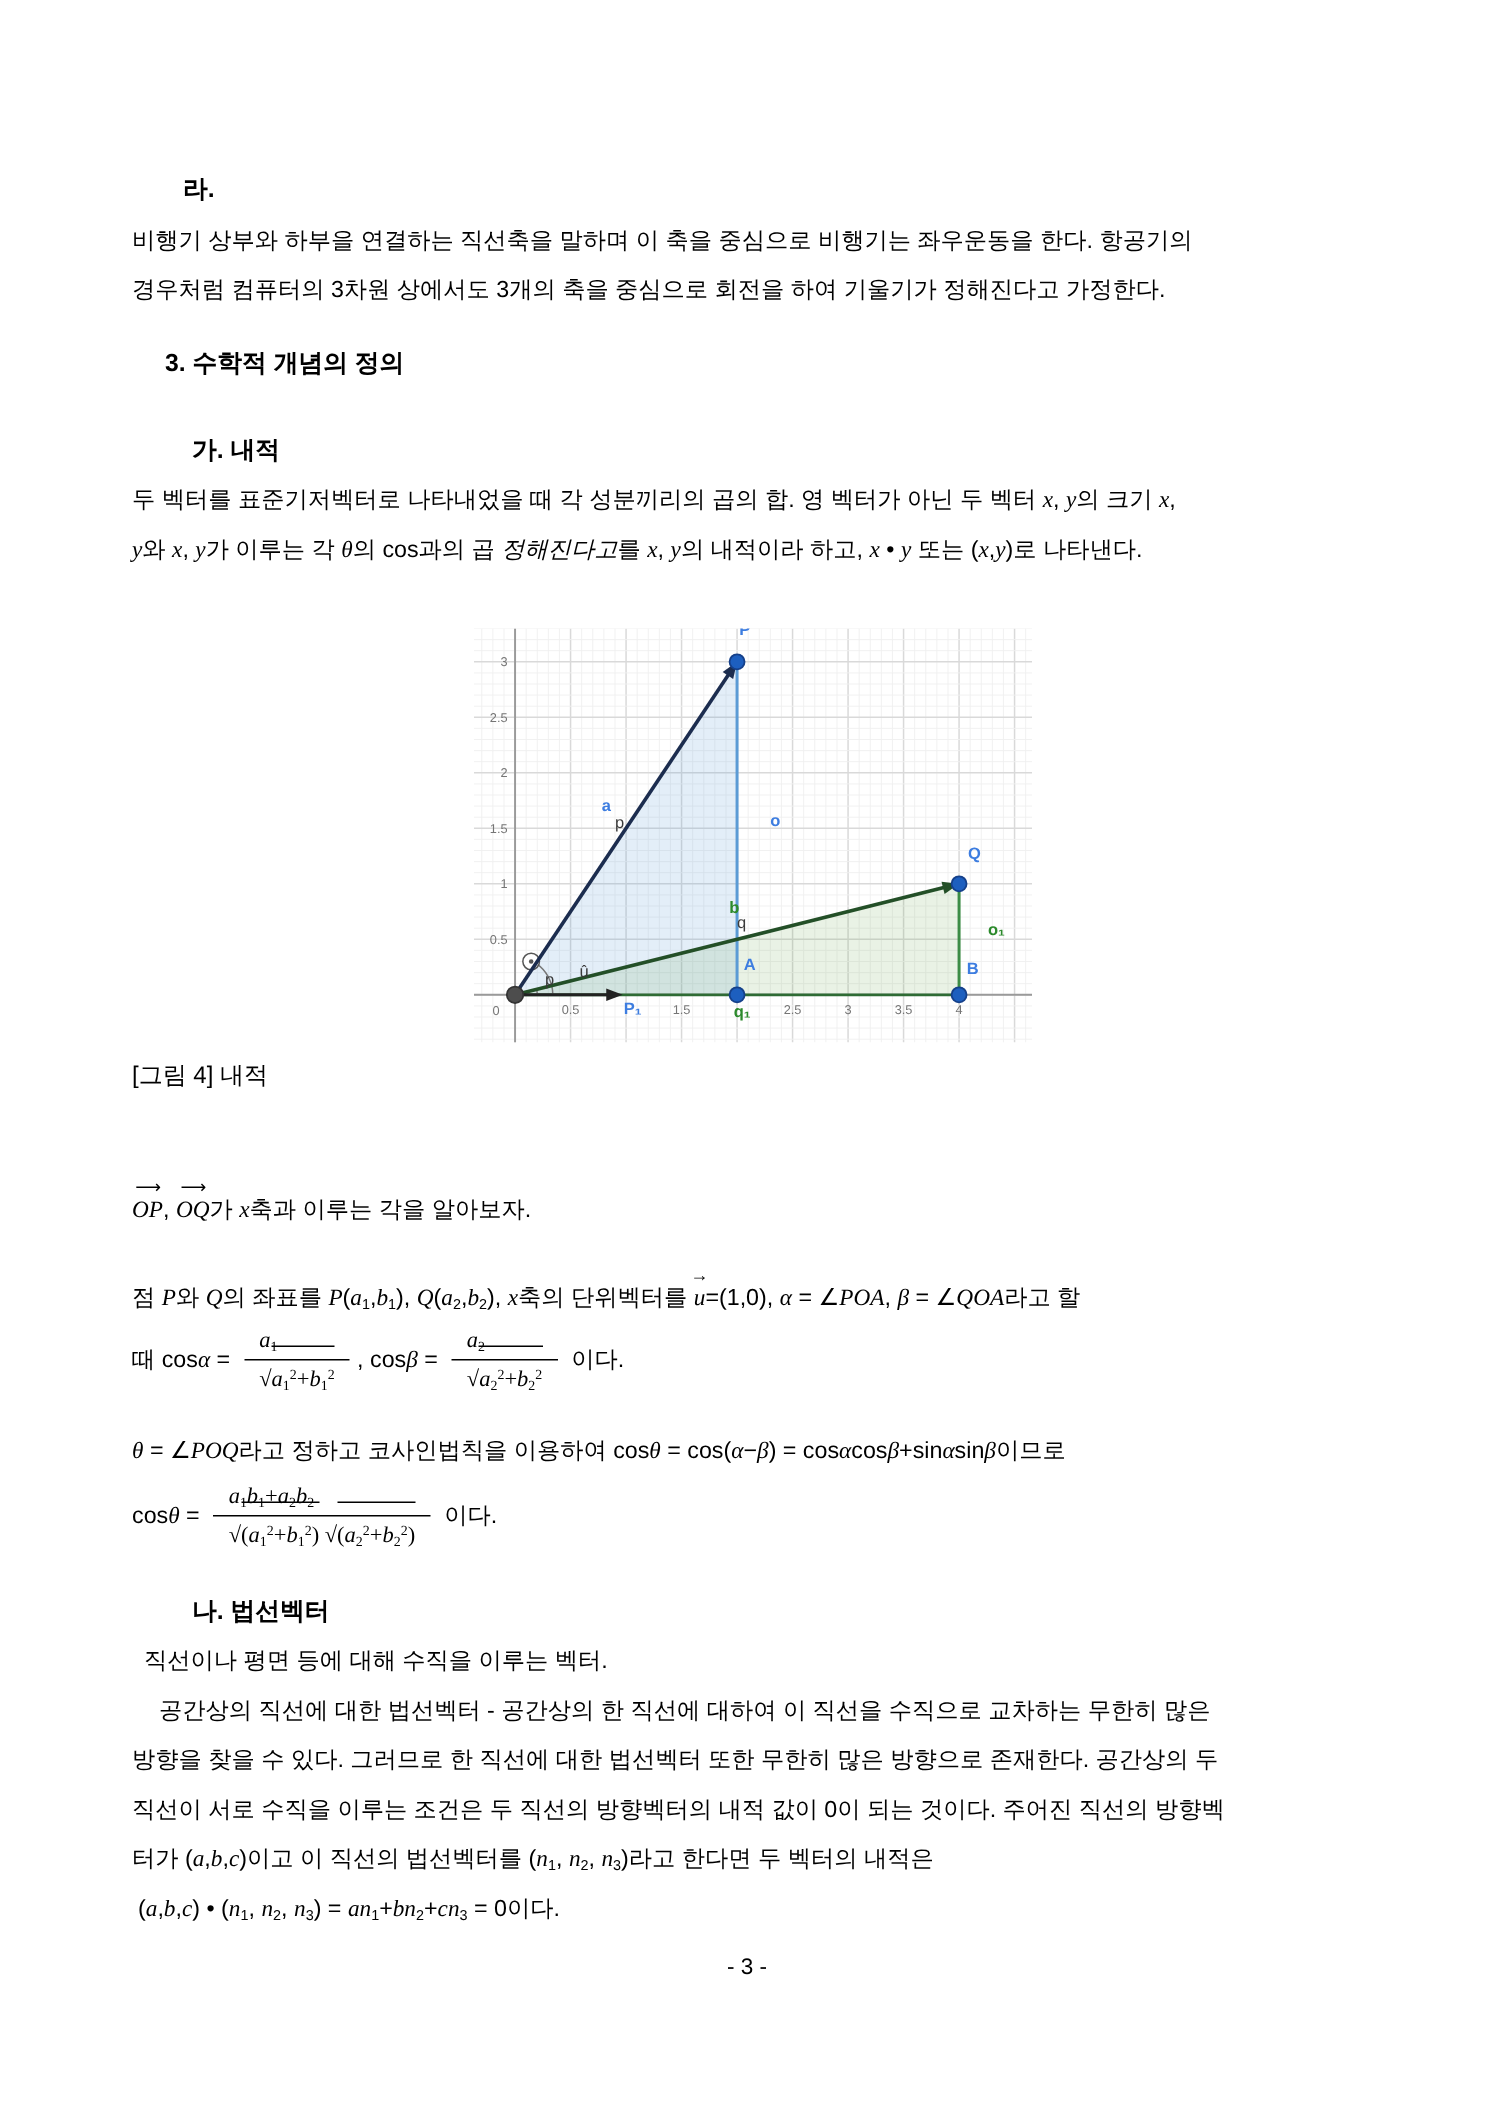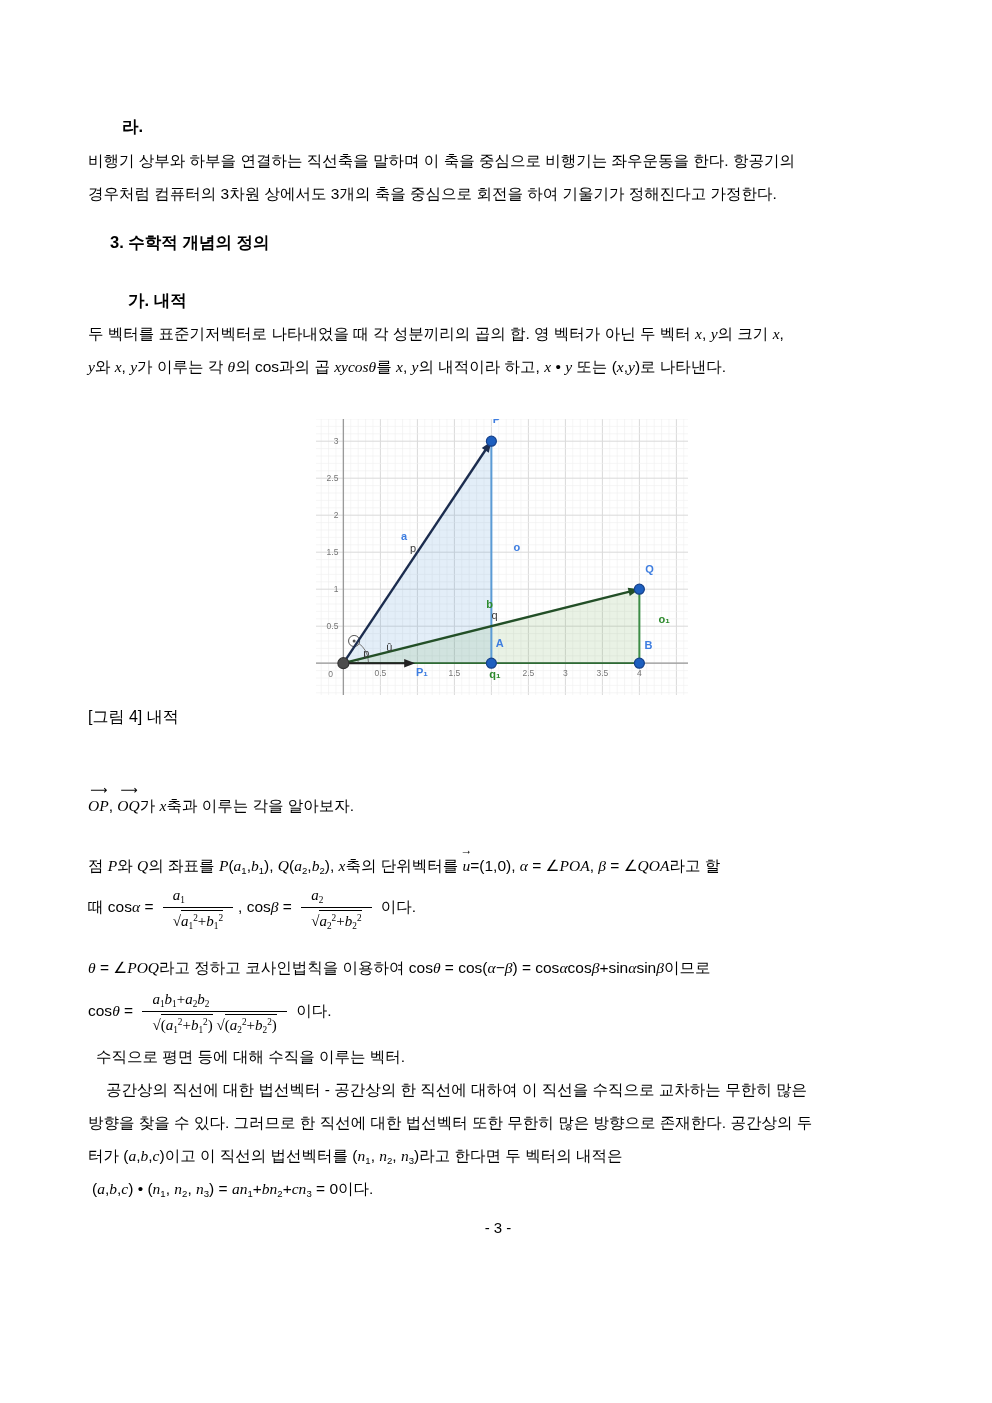--- a/index.html
+++ b/index.html
@@ -15,21 +15,21 @@
   .vec::after{content:'\2192';position:absolute;left:50%;transform:translateX(-50%);
               top:-14px;font-size:12px;font-style:normal;}
   .vec2::after{content:'\27F6';position:absolute;left:50%;transform:translateX(-50%);
               top:-14px;font-size:12px;font-style:normal;letter-spacing:-1px;}
   .frac{display:inline-block;vertical-align:middle;text-align:left;margin:0 5px;
         font-family:"Liberation Serif",serif;font-size:15px;line-height:1.35;}
   .frac .num{display:block;padding:0 10px 2px;border-bottom:1.2px solid #000;}
   .frac .den{display:block;padding:3px 10px 0;}
   .sqrt{white-space:nowrap;}
   .sqrt::before{content:'\221A';font-style:normal;}
-  .sqrt .rad{border-top:1.2px solid #000;padding-top:2px;}
+  .sqrt .rad{border-top:1.2px solid #000;padding-top:14px;}
   .mathline{font-size:15.5px;white-space:nowrap;}
   .figure-wrap{margin:36px 0 0 228px;width:372px;}
   .caption{margin-top:6px;width:820px;text-align:left;font-size:16px;line-height:24px;}
   .footer{margin-top:14px;width:820px;text-align:center;font-size:15px;}
   svg text{font-family:"Liberation Sans",sans-serif;}
 </style>
 </head>
 <body>
 
 <div class="page">
@@ -41,21 +41,21 @@
       <div class="line">비행기 상부와 하부을 연결하는 직선축을 말하며 이 축을 중심으로 비행기는 좌우운동을 한다. 항공기의</div>
       <div class="line">경우처럼 컴퓨터의 3차원 상에서도 3개의 축을 중심으로 회전을 하여 기울기가 정해진다고 가정한다.</div>
     </div>
 
     <div class="heading" style="margin:20px 0 0 22px">3. 수학적 개념의 정의</div>
 
     <div class="heading" style="margin:34px 0 0 40px">가. 내적</div>
 
     <div style="margin-top:5px">
       <div class="line">두 벡터를 표준기저벡터로 나타내었을 때 각 성분끼리의 곱의 합. 영 벡터가 아닌 두 벡터 <i>x</i>, <i>y</i>의 크기 <i>x</i>,</div>
-      <div class="line"><i>y</i>와 <i>x</i>, <i>y</i>가 이루는 각 <i>θ</i>의 cos과의 곱 <i>xycosθ</i>를 <i>x</i>, <i>y</i>의 내적이라 하고, <i>x</i> • <i>y</i> 또는 (<i>x</i>,<i>y</i>)로 나타낸다.</div>
+      <div class="line"><i>y</i>와 <i>x</i>, <i>y</i>가 이루는 각 <i>θ</i>의 cos과의 곱 <i>정해진다고</i>를 <i>x</i>, <i>y</i>의 내적이라 하고, <i>x</i> • <i>y</i> 또는 (<i>x</i>,<i>y</i>)로 나타낸다.</div>
     </div>
 
     <div class="figure-wrap">
       <svg width="372" height="276" viewBox="0 0 372 276">
           <line x1="5.180000000000001" y1="0" x2="5.180000000000001" y2="276" stroke="#efefef" stroke-width="0.6"></line>
           <line x1="12.579999999999998" y1="0" x2="12.579999999999998" y2="276" stroke="#efefef" stroke-width="0.6"></line>
           <line x1="19.98" y1="0" x2="19.98" y2="276" stroke="#efefef" stroke-width="0.6"></line>
           <line x1="27.38" y1="0" x2="27.38" y2="276" stroke="#d9d9d9" stroke-width="1"></line>
           <line x1="34.78" y1="0" x2="34.78" y2="276" stroke="#efefef" stroke-width="0.6"></line>
           <line x1="42.18000000000001" y1="0" x2="42.18000000000001" y2="276" stroke="#efefef" stroke-width="0.6"></line>
@@ -193,25 +193,27 @@
         </svg>
     </div>
     <div class="caption">[그림 4] 내적</div>
 
     <div class="mathline" style="margin-top:40px"><span class="vec2"><i>OP</i></span>, <span class="vec2"><i>OQ</i></span>가 <i>x</i>축과 이루는 각을 알아보자.</div>
     <div class="mathline" style="margin-top:12px">점 <i>P</i>와 <i>Q</i>의 좌표를 <i>P</i>(<i>a</i><sub>1</sub>,<i>b</i><sub>1</sub>), <i>Q</i>(<i>a</i><sub>2</sub>,<i>b</i><sub>2</sub>), <i>x</i>축의 단위벡터를 <span class="vec"><i>u</i></span>=(1,0), <i>α</i> = ∠<i>POA</i>, <i>β</i> = ∠<i>QOA</i>라고 할</div>
     <div class="mathline" style="margin-top:8px">때 cos<i>α</i> = <span class="frac"><span class="num"><i>a</i><sub>1</sub></span><span class="den"><span class="sqrt"><span class="rad"><i>a</i><sub>1</sub><sup>2</sup>+<i>b</i><sub>1</sub><sup>2</sup></span></span></span></span>, cos<i>β</i> = <span class="frac"><span class="num"><i>a</i><sub>2</sub></span><span class="den"><span class="sqrt"><span class="rad"><i>a</i><sub>2</sub><sup>2</sup>+<i>b</i><sub>2</sub><sup>2</sup></span></span></span></span> 이다.</div>
     <div class="mathline" style="margin-top:26px"><i>θ</i> = ∠<i>POQ</i>라고 정하고 코사인법칙을 이용하여 cos<i>θ</i> = cos(<i>α</i>−<i>β</i>) = cos<i>α</i>cos<i>β</i>+sin<i>α</i>sin<i>β</i>이므로</div>
     <div class="mathline" style="margin-top:10px">cos<i>θ</i> = <span class="frac"><span class="num"><i>a</i><sub>1</sub><i>b</i><sub>1</sub>+<i>a</i><sub>2</sub><i>b</i><sub>2</sub></span><span class="den"><span class="sqrt"><span class="rad">(<i>a</i><sub>1</sub><sup>2</sup>+<i>b</i><sub>1</sub><sup>2</sup>)</span></span> <span class="sqrt"><span class="rad">(<i>a</i><sub>2</sub><sup>2</sup>+<i>b</i><sub>2</sub><sup>2</sup>)</span></span></span></span> 이다.</div>
 
+    <div class="heading" style="margin:28px 0 0 40px">나. 법선벡터</div>
 
     <div style="margin-top:5px">
-      <div class="line" style="margin-left:8px">수직으로 평면 등에 대해 수직을 이루는 벡터.</div>
+      <div class="line" style="margin-left:8px">직선이나 평면 등에 대해 수직을 이루는 벡터.</div>
       <div class="line" style="margin-left:18px">공간상의 직선에 대한 법선벡터 - 공간상의 한 직선에 대하여 이 직선을 수직으로 교차하는 무한히 많은</div>
       <div class="line">방향을 찾을 수 있다. 그러므로 한 직선에 대한 법선벡터 또한 무한히 많은 방향으로 존재한다. 공간상의 두</div>
+      <div class="line">직선이 서로 수직을 이루는 조건은 두 직선의 방향벡터의 내적 값이 0이 되는 것이다. 주어진 직선의 방향벡</div>
       <div class="line">터가 (<i>a</i>,<i>b</i>,<i>c</i>)이고 이 직선의 법선벡터를 (<i>n</i><sub>1</sub>, <i>n</i><sub>2</sub>, <i>n</i><sub>3</sub>)라고 한다면 두 벡터의 내적은</div>
       <div class="line" style="margin-left:4px">(<i>a</i>,<i>b</i>,<i>c</i>) • (<i>n</i><sub>1</sub>, <i>n</i><sub>2</sub>, <i>n</i><sub>3</sub>) = <i>an</i><sub>1</sub>+<i>bn</i><sub>2</sub>+<i>cn</i><sub>3</sub> = 0이다.</div>
     </div>
 
     <div class="footer">- 3 -</div>
 
   </div>
 </div>
 
 </body></html>

